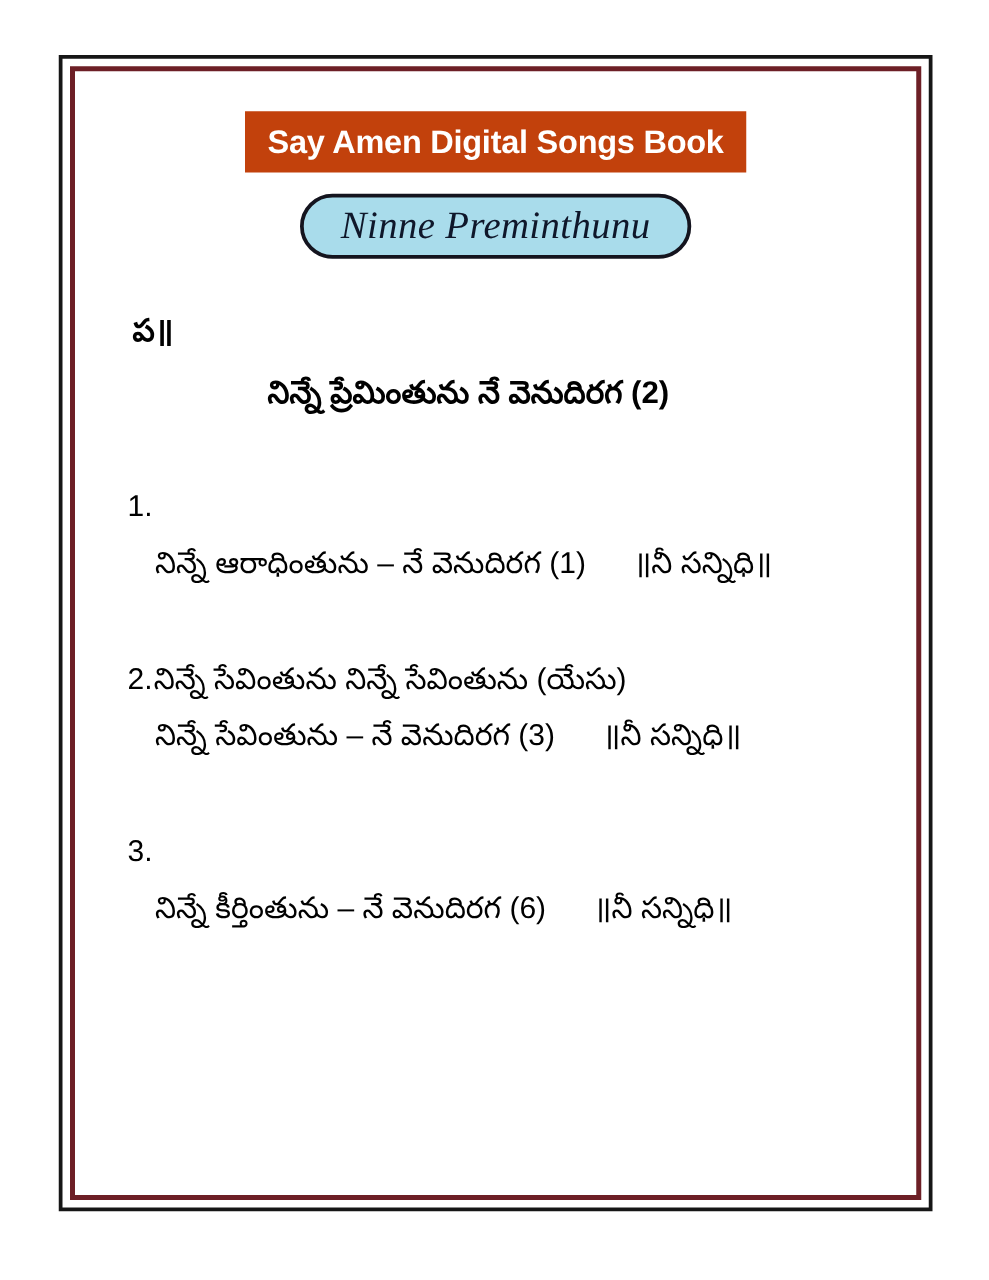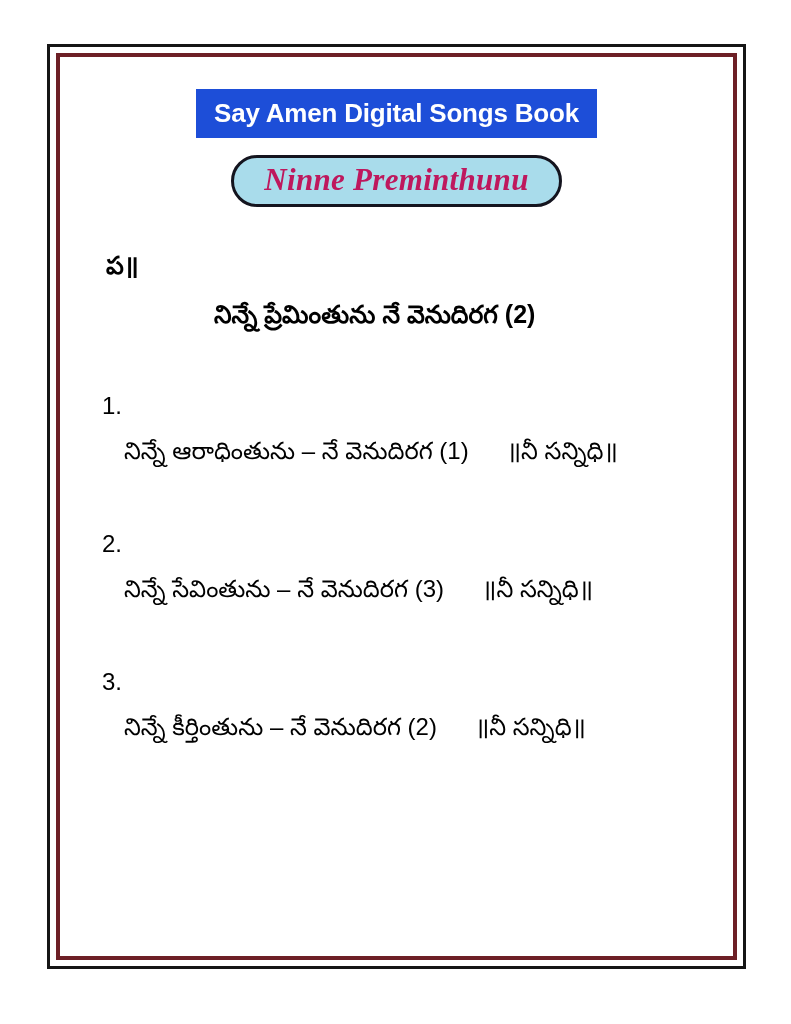--- a/index.html
+++ b/index.html
@@ -55,21 +55,21 @@
     padding: 22px 26px 26px 26px;
   }
 
   
   .banner-wrap {
     text-align: center;
     margin-top: 10px;
   }
   .banner {
     display: inline-block;
-    background: #1d4ed8;
+    background: #c2410c;
     color: #ffffff;
     font-family: "Liberation Sans", sans-serif;
     font-weight: bold;
     font-size: 26px;
     letter-spacing: -0.2px;
     line-height: 1;
     padding: 11px 18px 12px 18px;
     white-space: nowrap;
   }
 
@@ -82,23 +82,23 @@
     display: inline-block;
     background: #a9dceb;
     border: 3px solid #14141e;
     border-radius: 26px;
     padding: 6px 30px 9px 30px;
     line-height: 1;
   }
   .title-text {
     font-family: "Liberation Serif", serif;
     font-style: italic;
-    font-weight: bold;
+    font-weight: normal;
     font-size: 31px;
-    color: #be185d;
+    color: #0f172a;
     letter-spacing: 0.3px;
     white-space: nowrap;
   }
 
   
   .chorus {
     margin-top: 34px;
     padding-left: 20px;
   }
   .chorus-line {
@@ -195,33 +195,34 @@
             </div>
             <div class="verse-line second">
               <span>నిన్నే ఆరాధింతును – నే వెనుదిరగ (1)</span>
               <span class="verse-refrain">॥నీ సన్నిధి॥</span>
             </div>
           </div>
 
           <div class="verse">
             <div class="verse-line">
               <span class="verse-num">2.</span>
+              <span>నిన్నే సేవింతును నిన్నే సేవింతును (యేసు)</span>
             </div>
             <div class="verse-line second">
               <span>నిన్నే సేవింతును – నే వెనుదిరగ (3)</span>
               <span class="verse-refrain">॥నీ సన్నిధి॥</span>
             </div>
           </div>
 
           <div class="verse">
             <div class="verse-line">
               <span class="verse-num">3.</span>
             </div>
             <div class="verse-line second">
-              <span>నిన్నే కీర్తింతును – నే వెనుదిరగ (2)</span>
+              <span>నిన్నే కీర్తింతును – నే వెనుదిరగ (6)</span>
               <span class="verse-refrain">॥నీ సన్నిధి॥</span>
             </div>
           </div>
 
         </div>
 
       </div>
     </div>
   </div>
 

